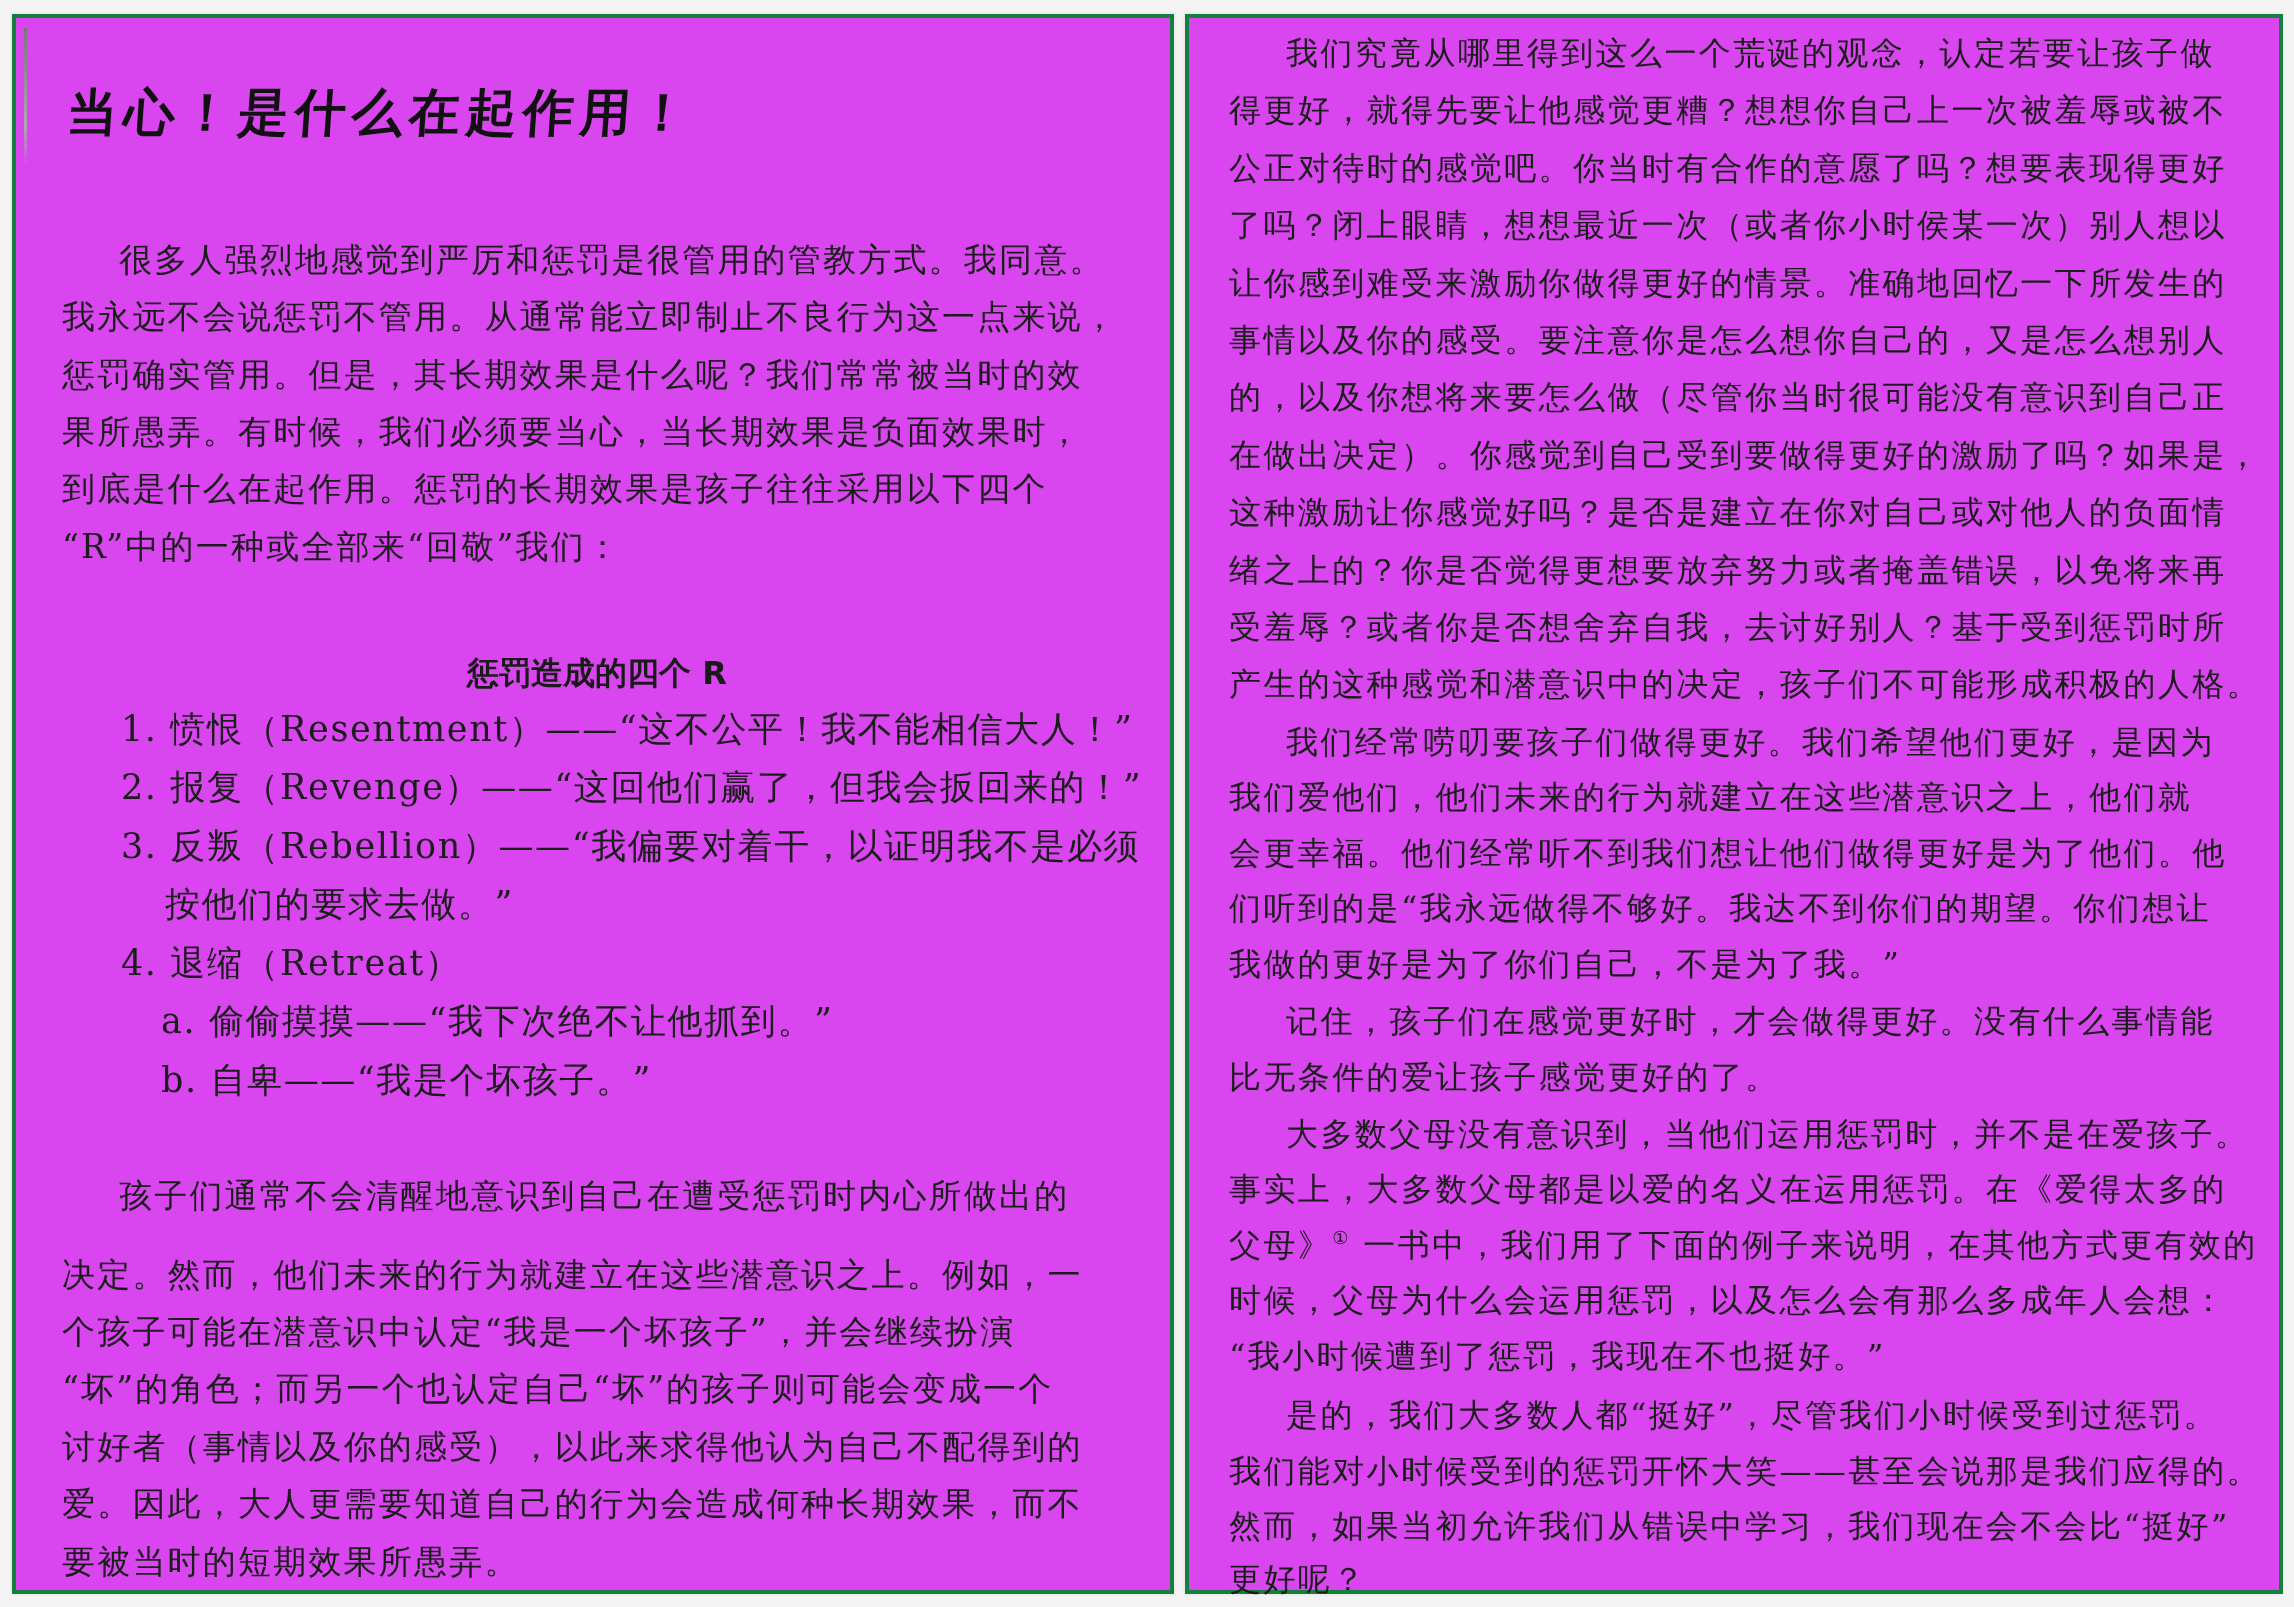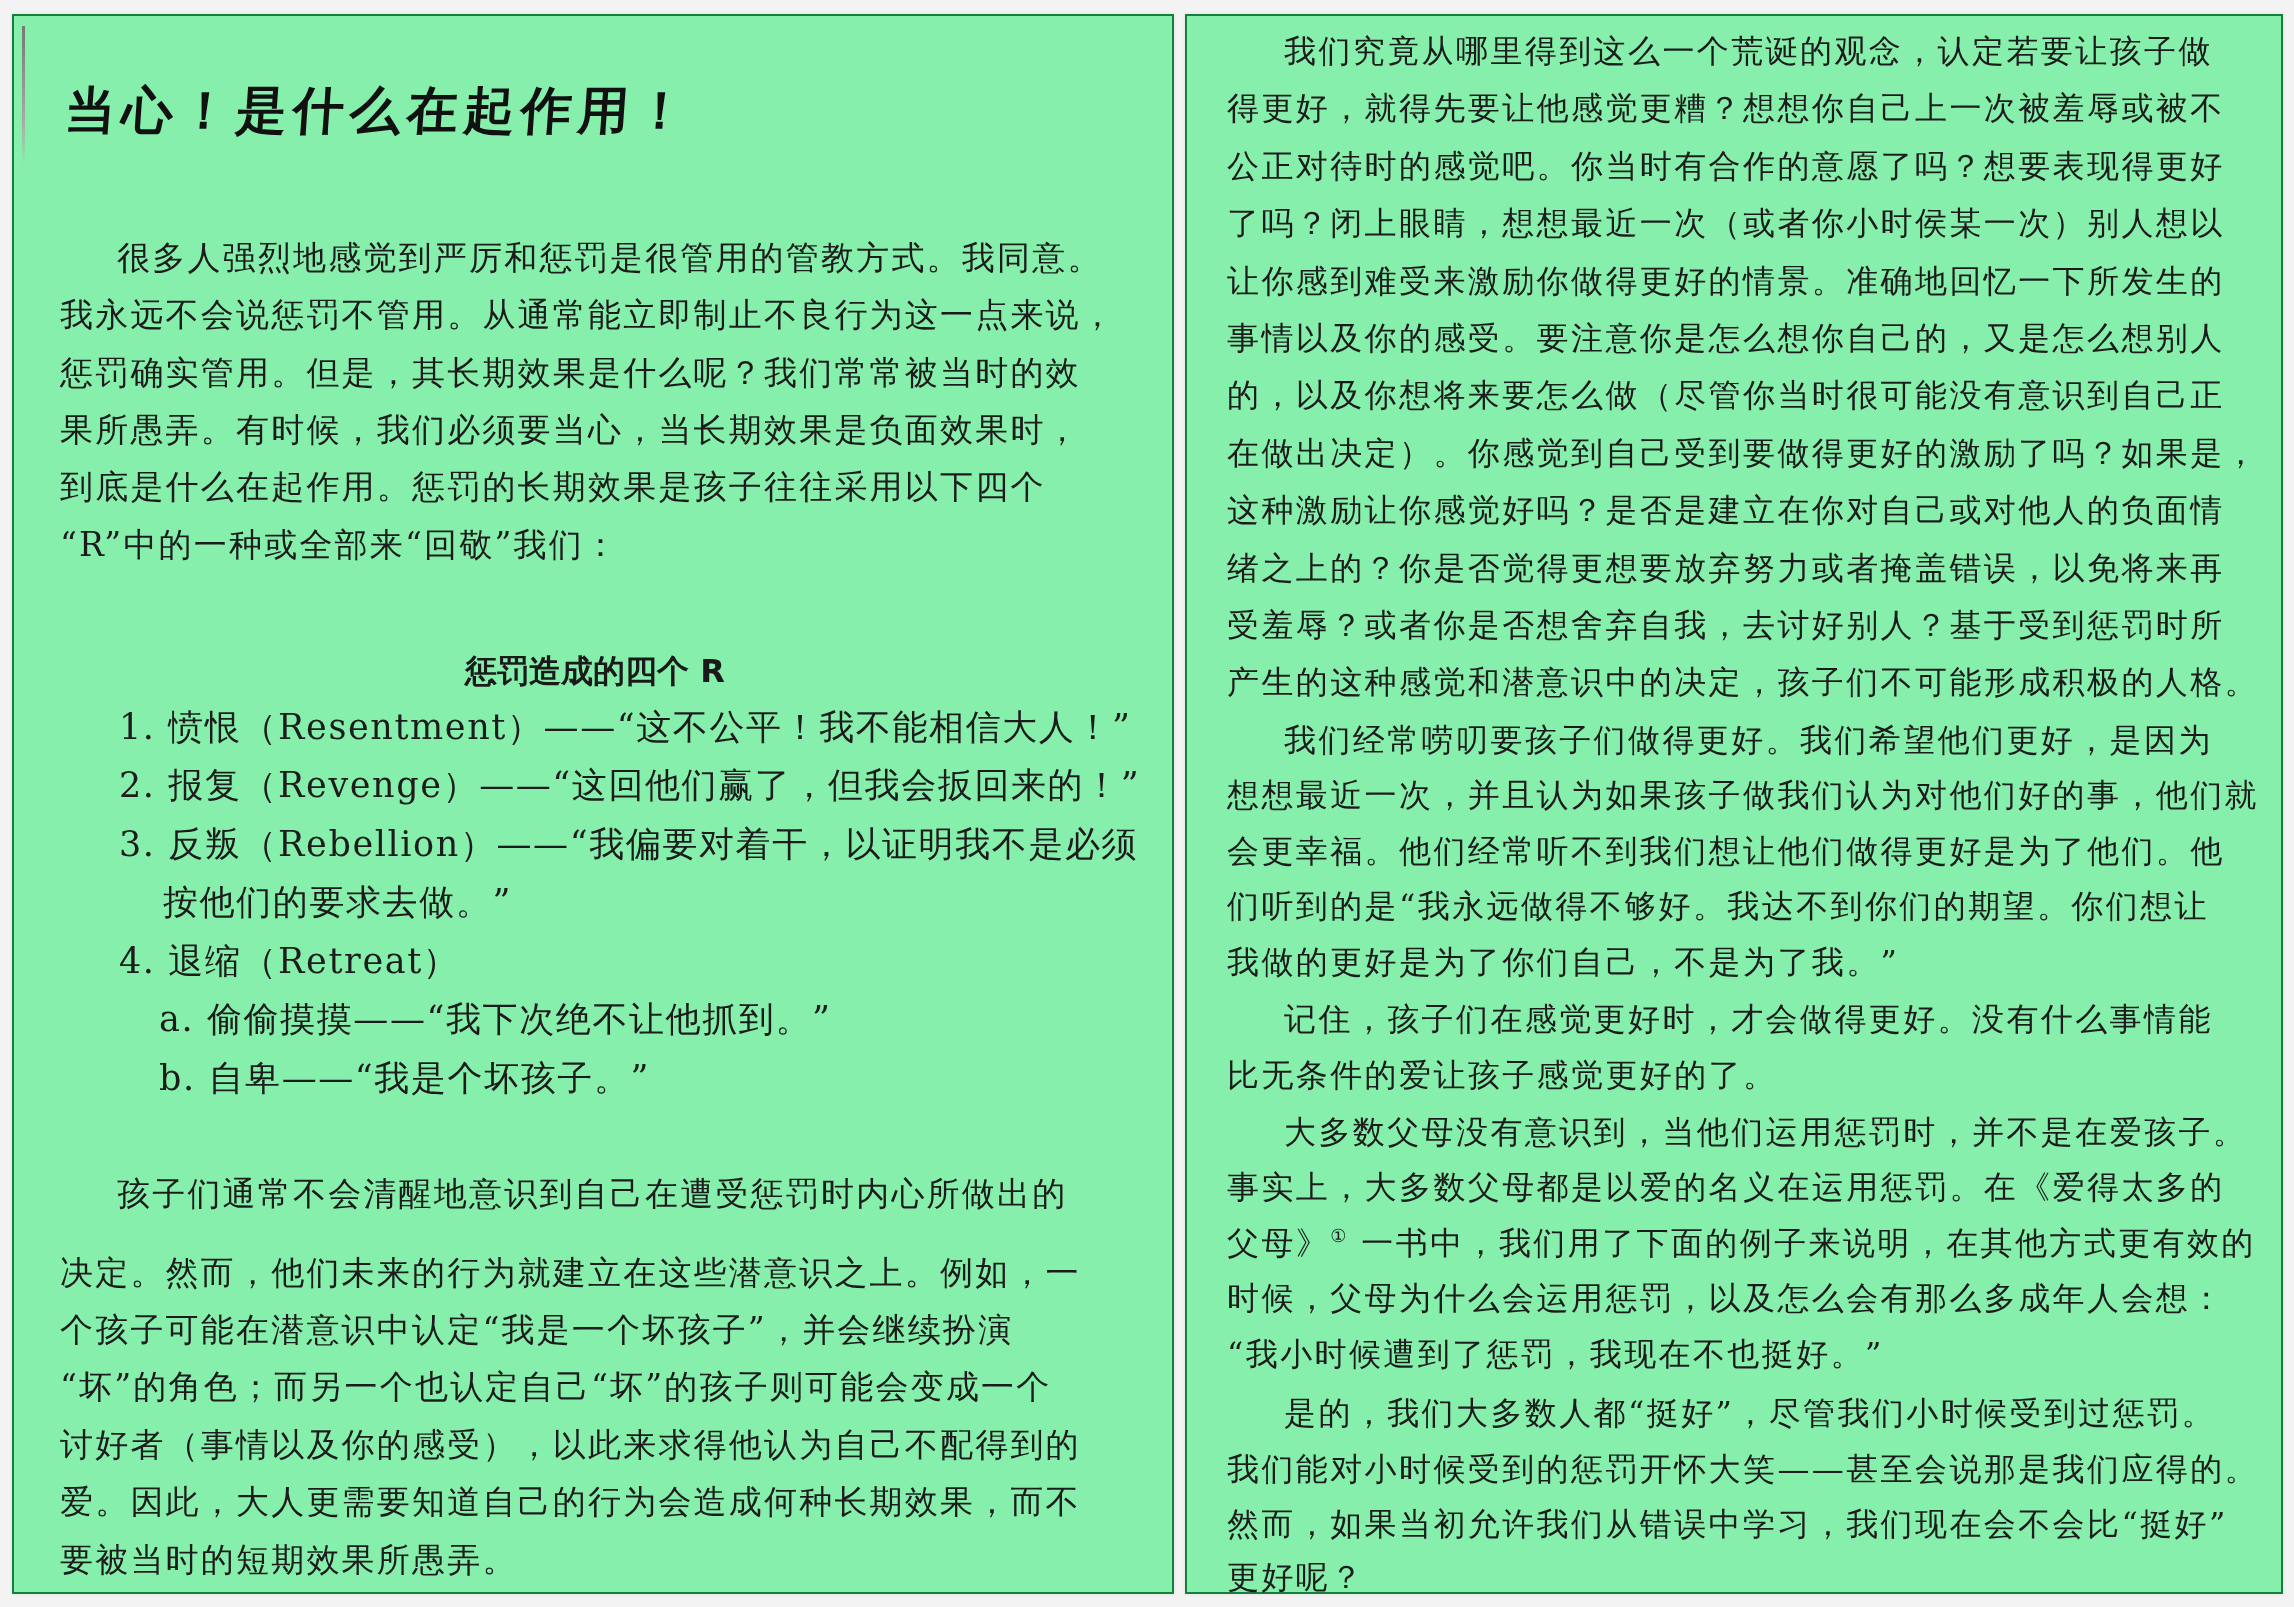--- a/index.html
+++ b/index.html
@@ -6,22 +6,22 @@
   body {
     width: 2295px; height: 1608px;
     background: #f3f3f3;
     position: relative;
     overflow: hidden;
     font-family: "DejaVu Serif", "Liberation Serif", serif;
     color: #1a1a1a;
   }
   .page {
     position: absolute;
-    background: #86efac;
-    border: 2px solid #15803d;
+    background: #d946ef;
+    border: 4px solid #15803d;
     box-shadow: 0 0 3px rgba(0,0,0,0.10);
     box-sizing: border-box;
   }
   #page-left  { left: 12px;  top: 14px; width: 1162px; height: 1580px; }
   #page-right { left: 1185px; top: 14px; width: 1098px; height: 1580px; }
 
   .scan-line {
     position: absolute; left: 8px; top: 10px; width: 3px; height: 139px;
     background: linear-gradient(#777, #aaa 70%, rgba(170,170,170,0));
   }
@@ -95,21 +95,21 @@
   <div class="line" style="top:244px">让你感到难受来激励你做得更好的情景。准确地回忆一下所发生的</div>
   <div class="line" style="top:301px">事情以及你的感受。要注意你是怎么想你自己的，又是怎么想别人</div>
   <div class="line" style="top:358px">的，以及你想将来要怎么做（尽管你当时很可能没有意识到自己正</div>
   <div class="line" style="top:416px">在做出决定）。你感觉到自己受到要做得更好的激励了吗？如果是，</div>
   <div class="line" style="top:531px">绪之上的？你是否觉得更想要放弃努力或者掩盖错误，以免将来再</div>
   <div class="line" style="top:473px">这种激励让你感觉好吗？是否是建立在你对自己或对他人的负面情</div>
   <div class="line" style="top:588px">受羞辱？或者你是否想舍弃自我，去讨好别人？基于受到惩罚时所</div>
   <div class="line" style="top:645px">产生的这种感觉和潜意识中的决定，孩子们不可能形成积极的人格。</div>
 
   <div class="line indent" style="top:703px">我们经常唠叨要孩子们做得更好。我们希望他们更好，是因为</div>
-  <div class="line" style="top:758px">想想最近一次，并且认为如果孩子做我们认为对他们好的事，他们就</div>
+  <div class="line" style="top:758px">我们爱他们，他们未来的行为就建立在这些潜意识之上，他们就</div>
   <div class="line" style="top:814px">会更幸福。他们经常听不到我们想让他们做得更好是为了他们。他</div>
   <div class="line" style="top:869px">们听到的是“我永远做得不够好。我达不到你们的期望。你们想让</div>
   <div class="line" style="top:925px">我做的更好是为了你们自己，不是为了我。”</div>
 
   <div class="line indent" style="top:982px">记住，孩子们在感觉更好时，才会做得更好。没有什么事情能</div>
   <div class="line" style="top:1038px">比无条件的爱让孩子感觉更好的了。</div>
 
   <div class="line indent" style="top:1095px">大多数父母没有意识到，当他们运用惩罚时，并不是在爱孩子。</div>
   <div class="line" style="top:1150px">事实上，大多数父母都是以爱的名义在运用惩罚。在《爱得太多的</div>
   <div class="line" style="top:1206px">

